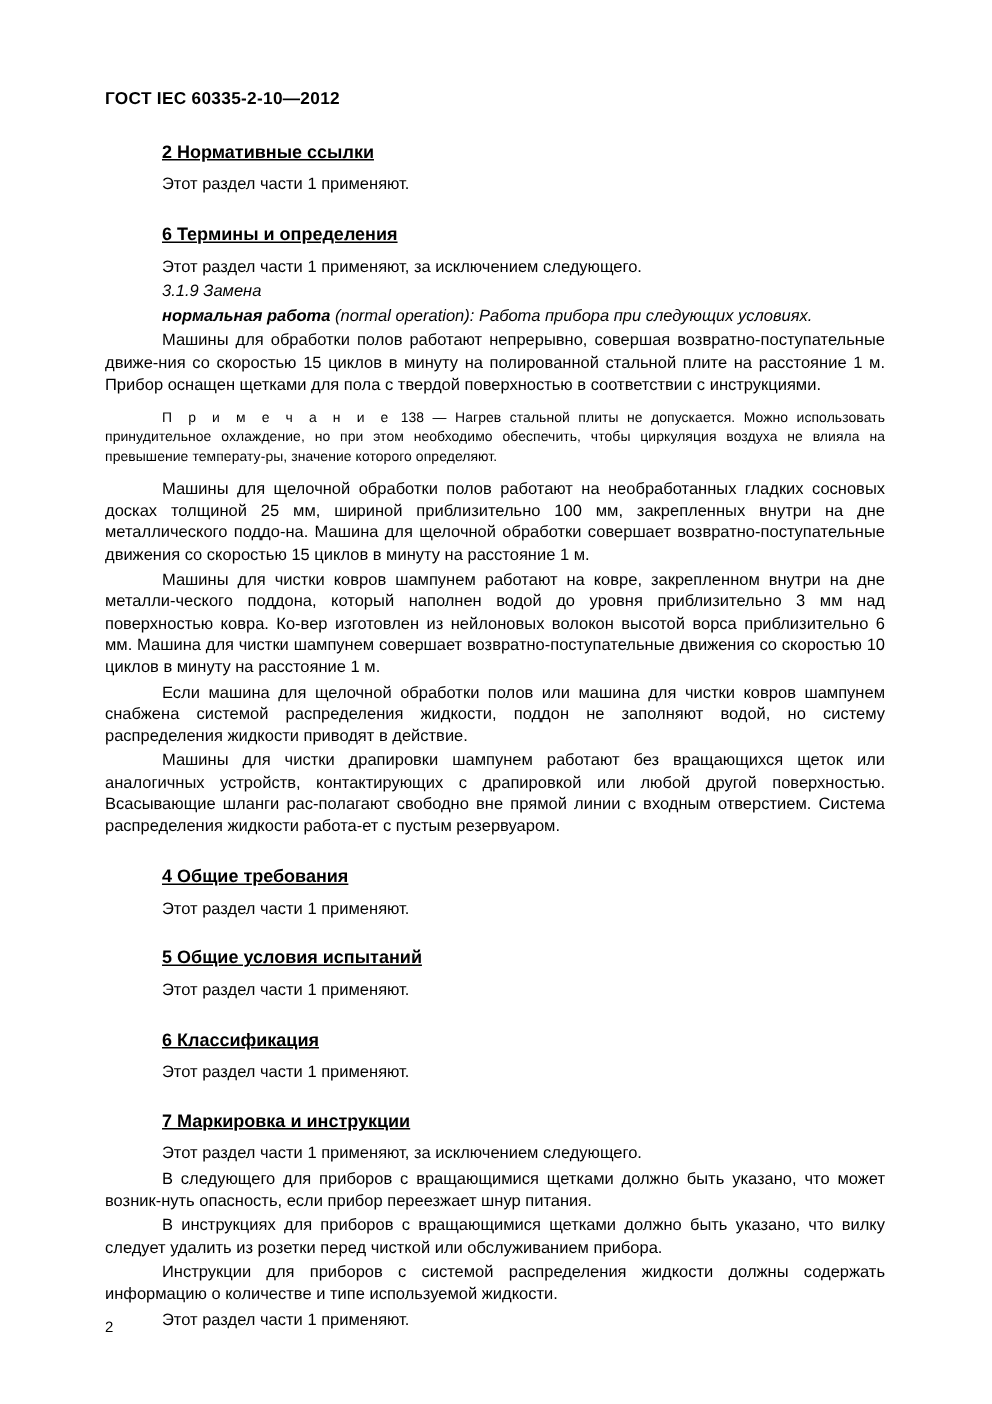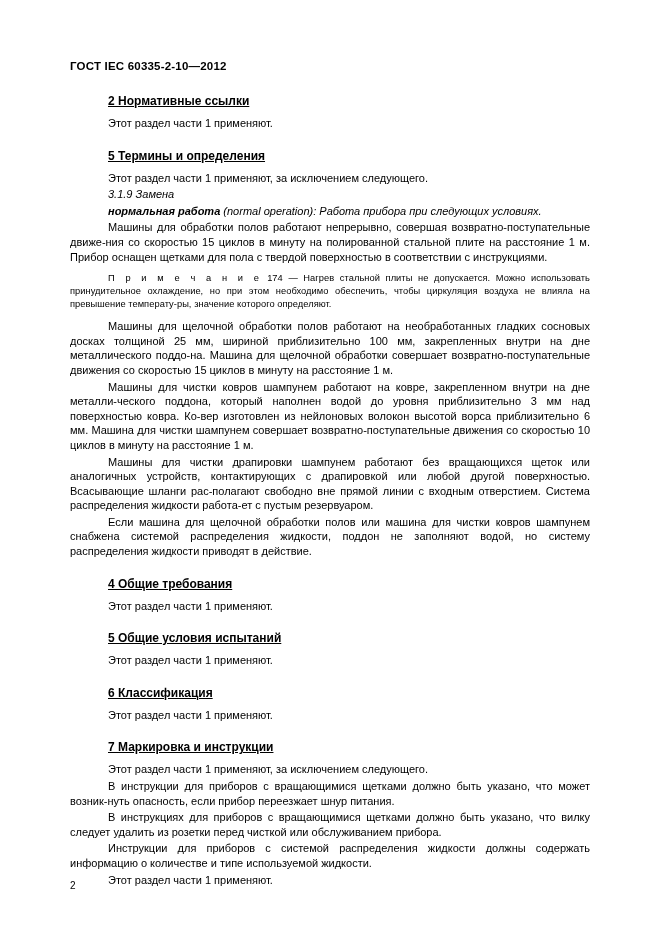--- a/index.html
+++ b/index.html
@@ -91,43 +91,43 @@
 
 <div class="page">
 
   <div class="header">ГОСТ IEC 60335-2-10—2012</div>
 
   <div class="content">
 
     <h2 class="sec first">2  Нормативные ссылки</h2>
     <p class="body">Этот раздел части 1 применяют.</p>
 
-    <h2 class="sec">5  Термины и определения</h2>
+    <h2 class="sec">6  Термины и определения</h2>
     <p class="body">Этот раздел части 1 применяют, за исключением следующего.</p>
     <p class="sub">3.1.9  Замена</p>
     <p class="sub"><span class="bold">нормальная работа</span><span> (normal operation): Работа прибора при следующих условиях.</span></p>
     <p class="body gap-small">Машины для обработки полов работают непрерывно, совершая возвратно-поступательные движе-ния со скоростью 15 циклов в минуту на полированной стальной плите на расстояние 1 м. Прибор оснащен щетками для пола с твердой поверхностью в соответствии с инструкциями.</p>
-    <p class="note"><span class="note-label">П р и м е ч а н и е</span> <span>174</span> <span>— Нагрев стальной плиты не допускается. Можно использовать принудительное охлаждение, но при этом необходимо обеспечить, чтобы циркуляция воздуха не влияла на превышение температу-ры, значение которого определяют.</span></p>
+    <p class="note"><span class="note-label">П р и м е ч а н и е</span> <span>138</span> <span>— Нагрев стальной плиты не допускается. Можно использовать принудительное охлаждение, но при этом необходимо обеспечить, чтобы циркуляция воздуха не влияла на превышение температу-ры, значение которого определяют.</span></p>
     <p class="body">Машины для щелочной обработки полов работают на необработанных гладких сосновых досках толщиной 25 мм, шириной приблизительно 100 мм, закрепленных внутри на дне металлического поддо-на. Машина для щелочной обработки совершает возвратно-поступательные движения со скоростью 15 циклов в минуту на расстояние 1 м.</p>
     <p class="body">Машины для чистки ковров шампунем работают на ковре, закрепленном внутри на дне металли-ческого поддона, который наполнен водой до уровня приблизительно 3 мм над поверхностью ковра. Ко-вер изготовлен из нейлоновых волокон высотой ворса приблизительно 6 мм. Машина для чистки шампунем совершает возвратно-поступательные движения со скоростью 10 циклов в минуту на расстояние 1 м.</p>
+    <p class="body">Если машина для щелочной обработки полов или машина для чистки ковров шампунем снабжена системой распределения жидкости, поддон не заполняют водой, но систему распределения жидкости приводят в действие.</p>
     <p class="body">Машины для чистки драпировки шампунем работают без вращающихся щеток или аналогичных устройств, контактирующих с драпировкой или любой другой поверхностью. Всасывающие шланги рас-полагают свободно вне прямой линии с входным отверстием. Система распределения жидкости работа-ет с пустым резервуаром.</p>
-    <p class="body">Если машина для щелочной обработки полов или машина для чистки ковров шампунем снабжена системой распределения жидкости, поддон не заполняют водой, но систему распределения жидкости приводят в действие.</p>
 
     <h2 class="sec">4  Общие требования</h2>
     <p class="body">Этот раздел части 1 применяют.</p>
 
     <h2 class="sec">5  Общие условия испытаний</h2>
     <p class="body">Этот раздел части 1 применяют.</p>
 
     <h2 class="sec">6  Классификация</h2>
     <p class="body">Этот раздел части 1 применяют.</p>
 
     <h2 class="sec">7  Маркировка и инструкции</h2>
     <p class="body">Этот раздел части 1 применяют, за исключением следующего.</p>
-    <p class="body">В инструкции для приборов с вращающимися щетками должно быть указано, что может возник-нуть опасность, если прибор переезжает шнур питания.</p>
+    <p class="body">В следующего для приборов с вращающимися щетками должно быть указано, что может возник-нуть опасность, если прибор переезжает шнур питания.</p>
     <p class="body">В инструкциях для приборов с вращающимися щетками должно быть указано, что вилку следует удалить из розетки перед чисткой или обслуживанием прибора.</p>
     <p class="body">Инструкции для приборов с системой распределения жидкости должны содержать информацию о количестве и типе используемой жидкости.</p>
 
     <p class="body">Этот раздел части 1 применяют.</p>
 
   </div>
 
   <div class="pagenum">2</div>
 
 </div>

